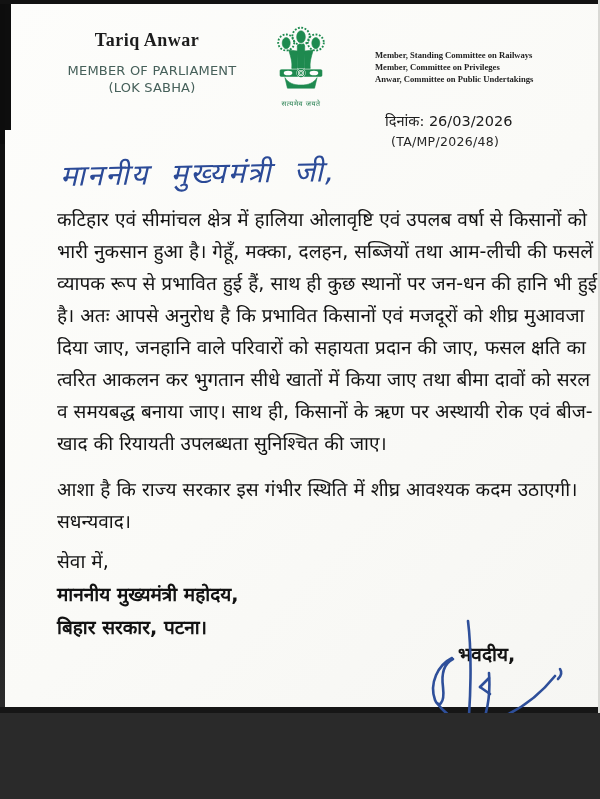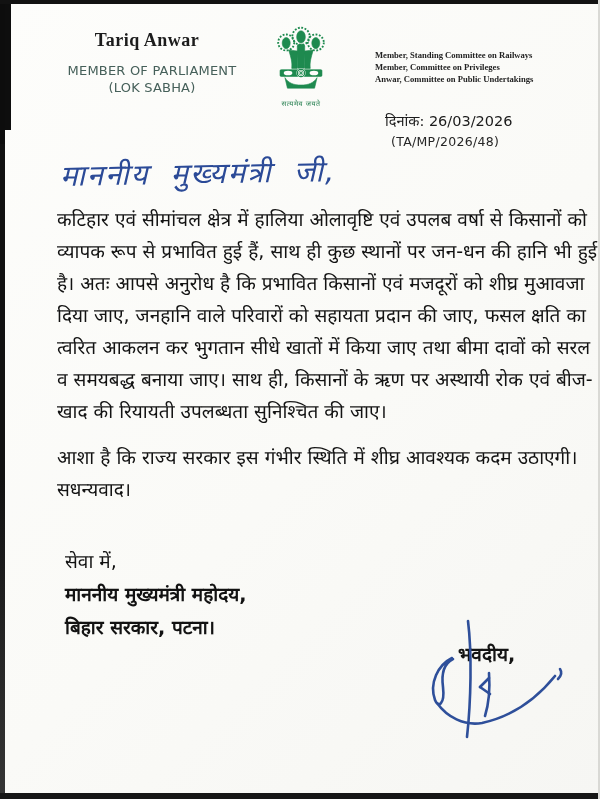--- a/index.html
+++ b/index.html
@@ -2,21 +2,21 @@
 <html><head>
 <meta charset="utf-8">
 <style>
   * { margin: 0; padding: 0; box-sizing: border-box; }
   html, body { background: #2a2a2a; }
   body { font-family: "DejaVu Sans", sans-serif; }
 
   .page {
     position: relative;
     width: 600px;
-    height: 799px;
+    height: 713px;
     background: linear-gradient(135deg, #fdfdfb 0%, #fafaf7 55%, #f6f6f3 100%);
     overflow: hidden;
   }
   
   .edge-top    { position:absolute; top:0; left:0; width:600px; height:4px; background:#121212; }
   .edge-left   { position:absolute; top:0; left:0; width:5px; height:799px;
                  background:linear-gradient(to bottom, #0d0d0d 0 18%, #111 18% 60%, rgba(20,20,20,.85) 100%); }
   .edge-left-wide { position:absolute; top:0; left:0; width:11px; height:130px; background:#0e0e0e; }
   .edge-bottom { position:absolute; bottom:0; left:0; width:600px; height:6px; background:#161616; }
   .edge-right  { position:absolute; top:0; right:0; width:2px; height:799px; background:#d9d9d5; }
@@ -64,21 +64,21 @@
   .body-text {
     position:absolute; left:57px; top:203px; width:498px;
     font-size:19px; line-height:32px; color:#121212;
   }
   .body-text .line { white-space:nowrap; }
   .para2 { margin-top:14px; }
 
   
   .addressee {
     position:absolute; left:57px; top:545px; width:350px;
-    font-size:19px; line-height:33px; color:#121212; font-weight:bold;margin-left:8px;
+    font-size:19px; line-height:33px; color:#121212; font-weight:bold;
   }
   .addressee .line0 { font-weight:normal; }
 
   
   .closing {
     position:absolute; left:458px; top:641px;
     font-size:19px; color:#141414; font-weight:bold;
   }
   .signature { position:absolute; left:392px; top:613px; }
 </style>
@@ -144,20 +144,21 @@
   </div>
 
   <div class="date-line">दिनांक: 26/03/2026</div>
   <div class="ref-line">(TA/MP/2026/48)</div>
 
   <div class="hand-salutation">माननीय मुख्यमंत्री जी,</div>
 
   <div class="body-text">
     <div class="para1">
       <div class="line">कटिहार एवं सीमांचल क्षेत्र में हालिया ओलावृष्टि एवं उपलब वर्षा से किसानों को</div>
+      <div class="line">भारी नुकसान हुआ है। गेहूँ, मक्का, दलहन, सब्जियों तथा आम-लीची की फसलें</div>
       <div class="line">व्यापक रूप से प्रभावित हुई हैं, साथ ही कुछ स्थानों पर जन-धन की हानि भी हुई</div>
       <div class="line">है। अतः आपसे अनुरोध है कि प्रभावित किसानों एवं मजदूरों को शीघ्र मुआवजा</div>
       <div class="line">दिया जाए, जनहानि वाले परिवारों को सहायता प्रदान की जाए, फसल क्षति का</div>
       <div class="line">त्वरित आकलन कर भुगतान सीधे खातों में किया जाए तथा बीमा दावों को सरल</div>
       <div class="line">व समयबद्ध बनाया जाए। साथ ही, किसानों के ऋण पर अस्थायी रोक एवं बीज-</div>
       <div class="line">खाद की रियायती उपलब्धता सुनिश्चित की जाए।</div>
     </div>
     <div class="para2">
       <div class="line">आशा है कि राज्य सरकार इस गंभीर स्थिति में शीघ्र आवश्यक कदम उठाएगी।</div>
       <div class="line">सधन्यवाद।</div>

